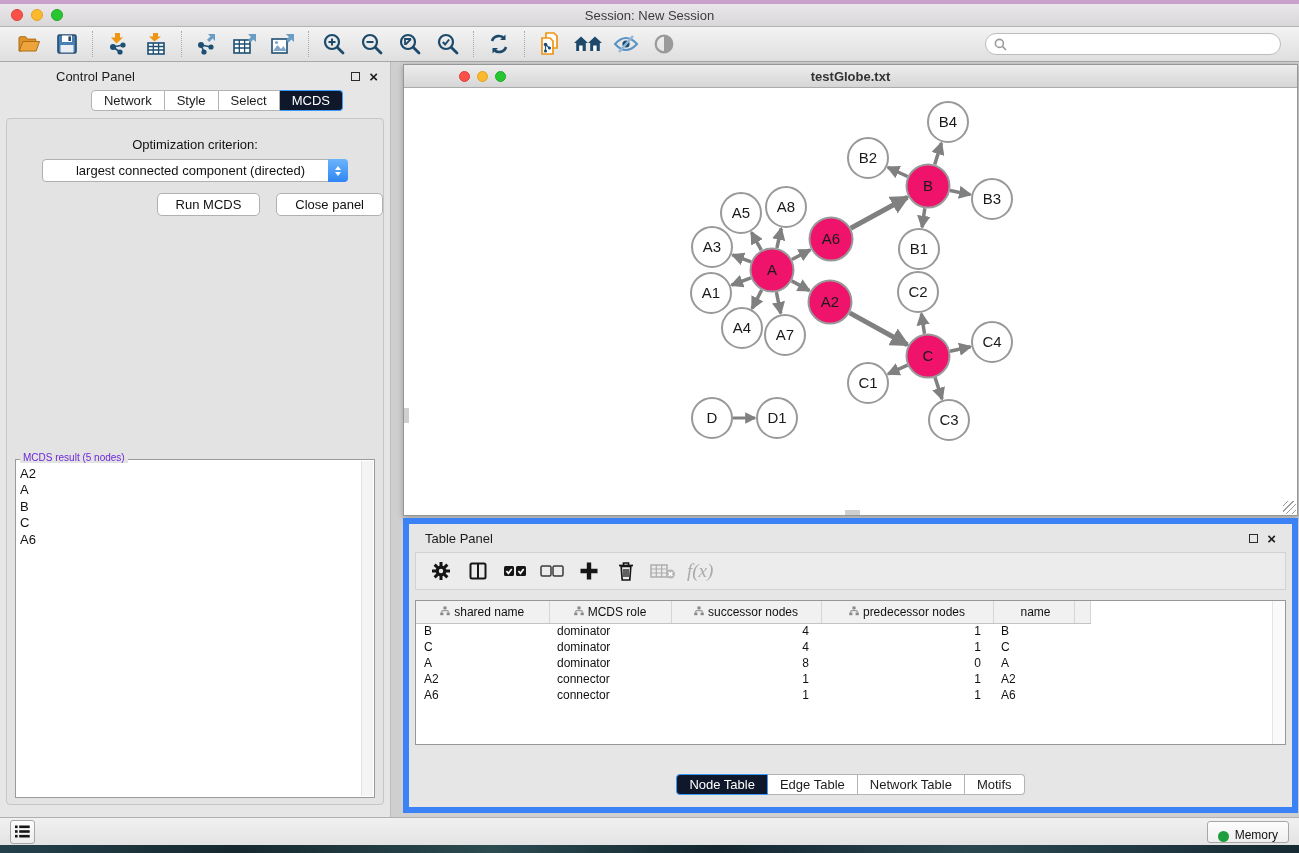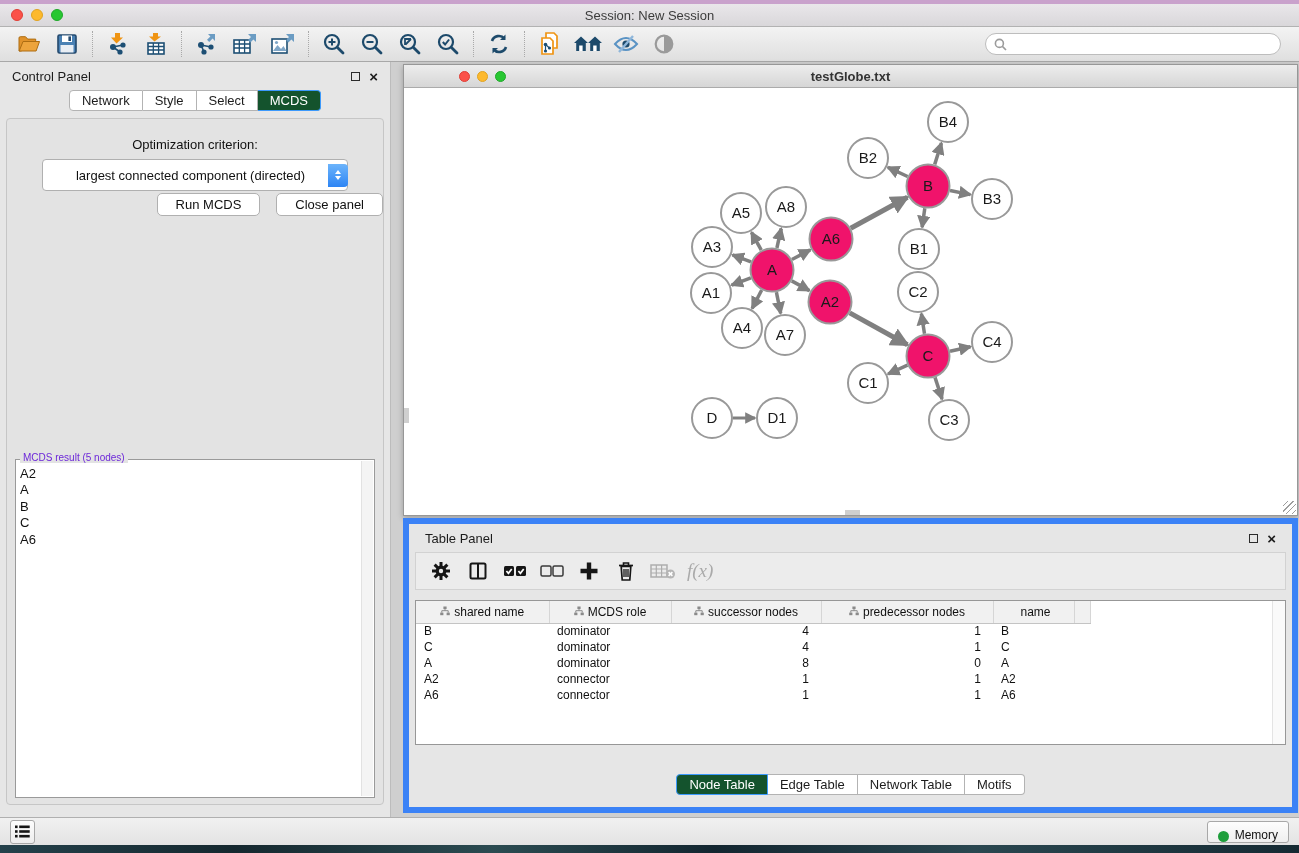--- a/index.html
+++ b/index.html
@@ -20,34 +20,34 @@
   .toolbar { height:35px; flex:0 0 35px; background:linear-gradient(#f3f3f3,#dfdfdf); border-bottom:1px solid #a8a8a8; display:flex; align-items:center; padding:0 10px; }
   .tbtn { width:38px; height:28px; display:flex; align-items:center; justify-content:center; cursor:default; }
   .tsep { width:1px; height:26px; border-left:1px dotted #a9a9a9; margin:0 6px; }
   .searchbox { margin-left:auto; margin-right:8px; width:296px; height:22px; background:#fff; border:1px solid #bdbdbd; border-radius:11px; display:flex; align-items:center; padding:0 8px; }
   .searchbox input { border:none; outline:none; flex:1; font-size:12px; margin-left:5px; font-family:"Liberation Sans",sans-serif; background:transparent; }
 
   
   .content { flex:1 1 auto; position:relative; background:#cfcfcf; }
 
   
-  .control-panel { position:absolute; left:0; top:0; width:391px; height:100%; background:#e6e6e6; border-right:1px solid #bcbcbc; }
+  .control-panel { position:absolute; left:0; top:0; width:391px; height:100%; background:#e6e6e6; border-right:1px solid #bcbcbc;padding-left:44px; }
   .panel-head { position:relative; height:28px; display:flex; align-items:center; padding:0 12px; }
   .panel-head .ptitle { font-size:13px; color:#1c1c1c; }
   .panel-head .picons { margin-left:auto; display:flex; align-items:center; gap:9px; }
   .float-ic { width:9px; height:9px; border:1.6px solid #2b2b2b; display:inline-block; }
   .close-ic { font-size:15px; font-weight:800; color:#1c1c1c; line-height:9px; }
   .seg-row { display:flex; justify-content:center; }
   .seg { border:1px solid #b3b3b3; border-left:none; background:#fff; color:#1c1c1c; font-size:13px; padding:3px 12px; height:21px; line-height:14px; cursor:default; }
   .seg:first-child { border-left:1px solid #b3b3b3; border-radius:4px 0 0 4px; }
   .seg:last-child { border-radius:0 4px 4px 0; }
-  .seg.active { background:#14532d; border-color:#3c99fc; color:#fff; }
+  .seg.active { background:#0f172a; border-color:#3c99fc; color:#fff; }
   .tab-content { position:absolute; left:6px; right:6px; top:56px; bottom:12px; background:#e3e3e3; border:1px solid #c6c6c6; border-radius:4px; }
   .opt-label { position:absolute; top:18px; left:0; right:0; text-align:center; font-size:13px; color:#111; }
-  .dropdown { position:absolute; top:40px; left:50%; transform:translateX(-50%); width:306px; height:32px; background:#fff; border:1px solid #b0b0b0; border-radius:4px; display:flex; align-items:center; }
+  .dropdown { position:absolute; top:40px; left:50%; transform:translateX(-50%); width:306px; height:23px; background:#fff; border:1px solid #b0b0b0; border-radius:4px; display:flex; align-items:center; }
   .dropdown .dval { flex:1; font-size:13px; color:#111; padding-left:10px; text-align:center; white-space:nowrap; overflow:hidden; }
   .dropdown .stepper { width:20px; height:23px; margin:-1px -1px -1px 0; background:linear-gradient(#6cb4fb,#2e85f4); border-radius:0 4px 4px 0; display:flex; flex-direction:column; align-items:center; justify-content:center; gap:2px; }
   .tri-up { width:0; height:0; border-left:3.5px solid transparent; border-right:3.5px solid transparent; border-bottom:4.5px solid #fff; }
   .tri-dn { width:0; height:0; border-left:3.5px solid transparent; border-right:3.5px solid transparent; border-top:4.5px solid #fff; }
   .btn-row { position:absolute; top:74px; left:0; right:0; display:flex; justify-content:flex-end; gap:16px; }
   .pbtn { background:#fff; border:1px solid #b0b0b0; border-radius:5px; font-size:13px; color:#111; padding:3px 18px; height:23px; font-family:"Liberation Sans",sans-serif; }
   .result-box { position:absolute; left:8px; right:8px; top:340px; bottom:6px; border:1px solid #9a9a9a; background:#fff; }
   .result-legend { position:absolute; top:-8px; left:4px; background:#e3e3e3; font-size:10px; color:#6d28d9; padding:0 3px; }
   .result-list { position:absolute; inset:6px 14px 2px 4px; font-size:13px; color:#111; line-height:16.4px; overflow:hidden; }
   .result-scroll { position:absolute; top:1px; bottom:1px; right:1px; width:12px; background:#f4f4f4; border-left:1px solid #e2e2e2; }

